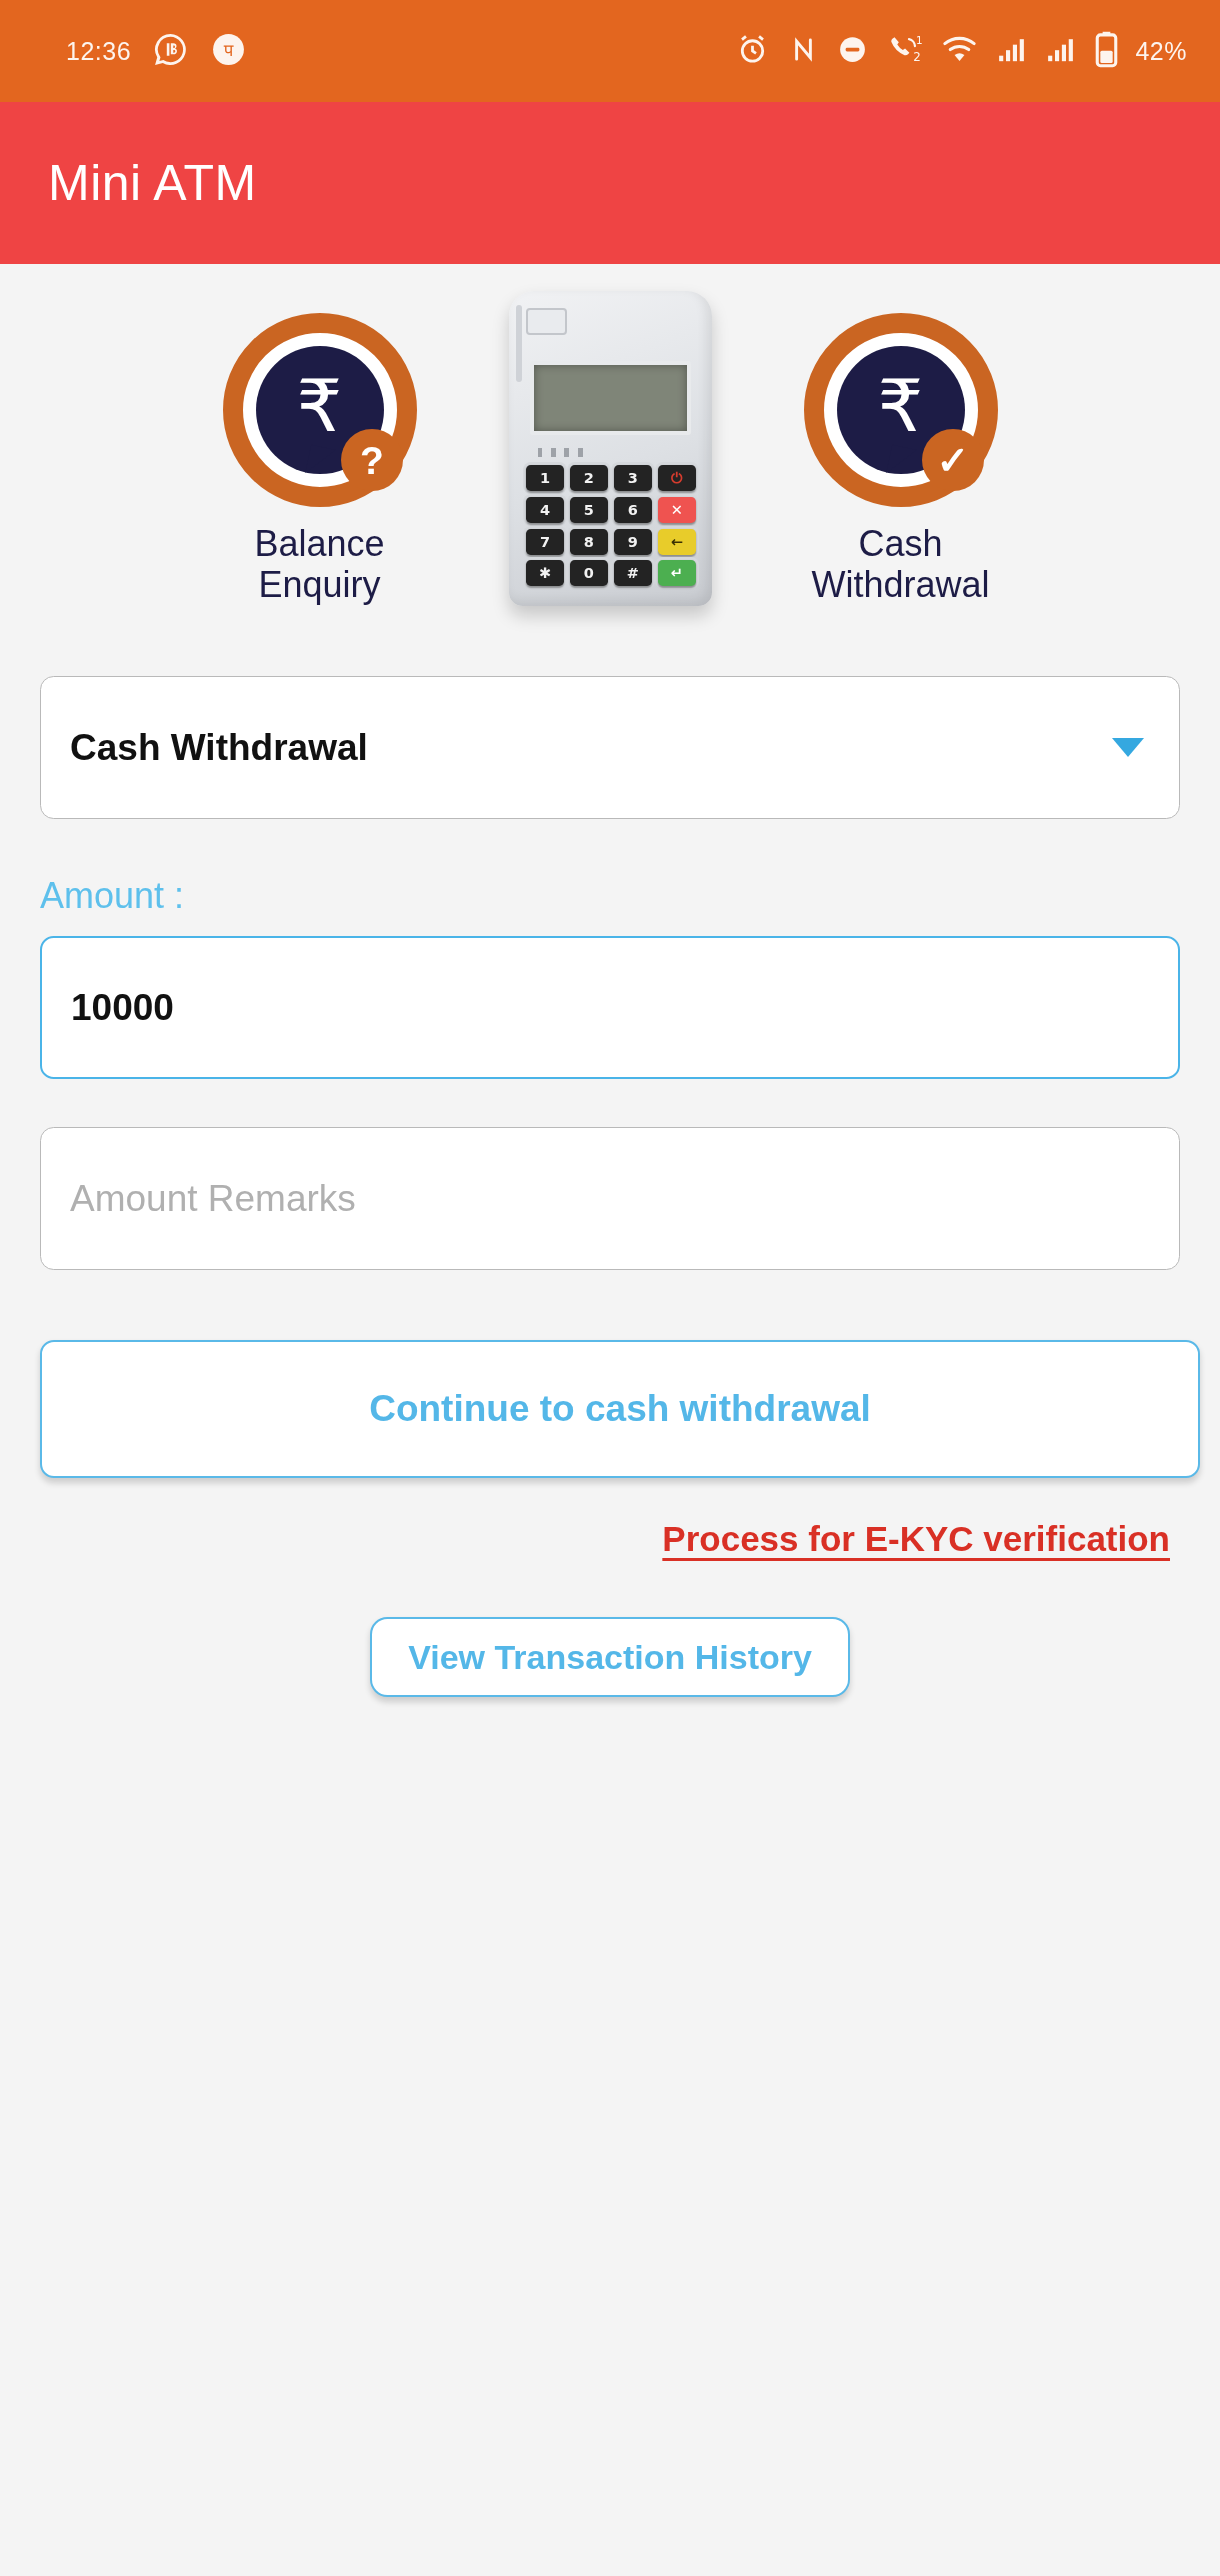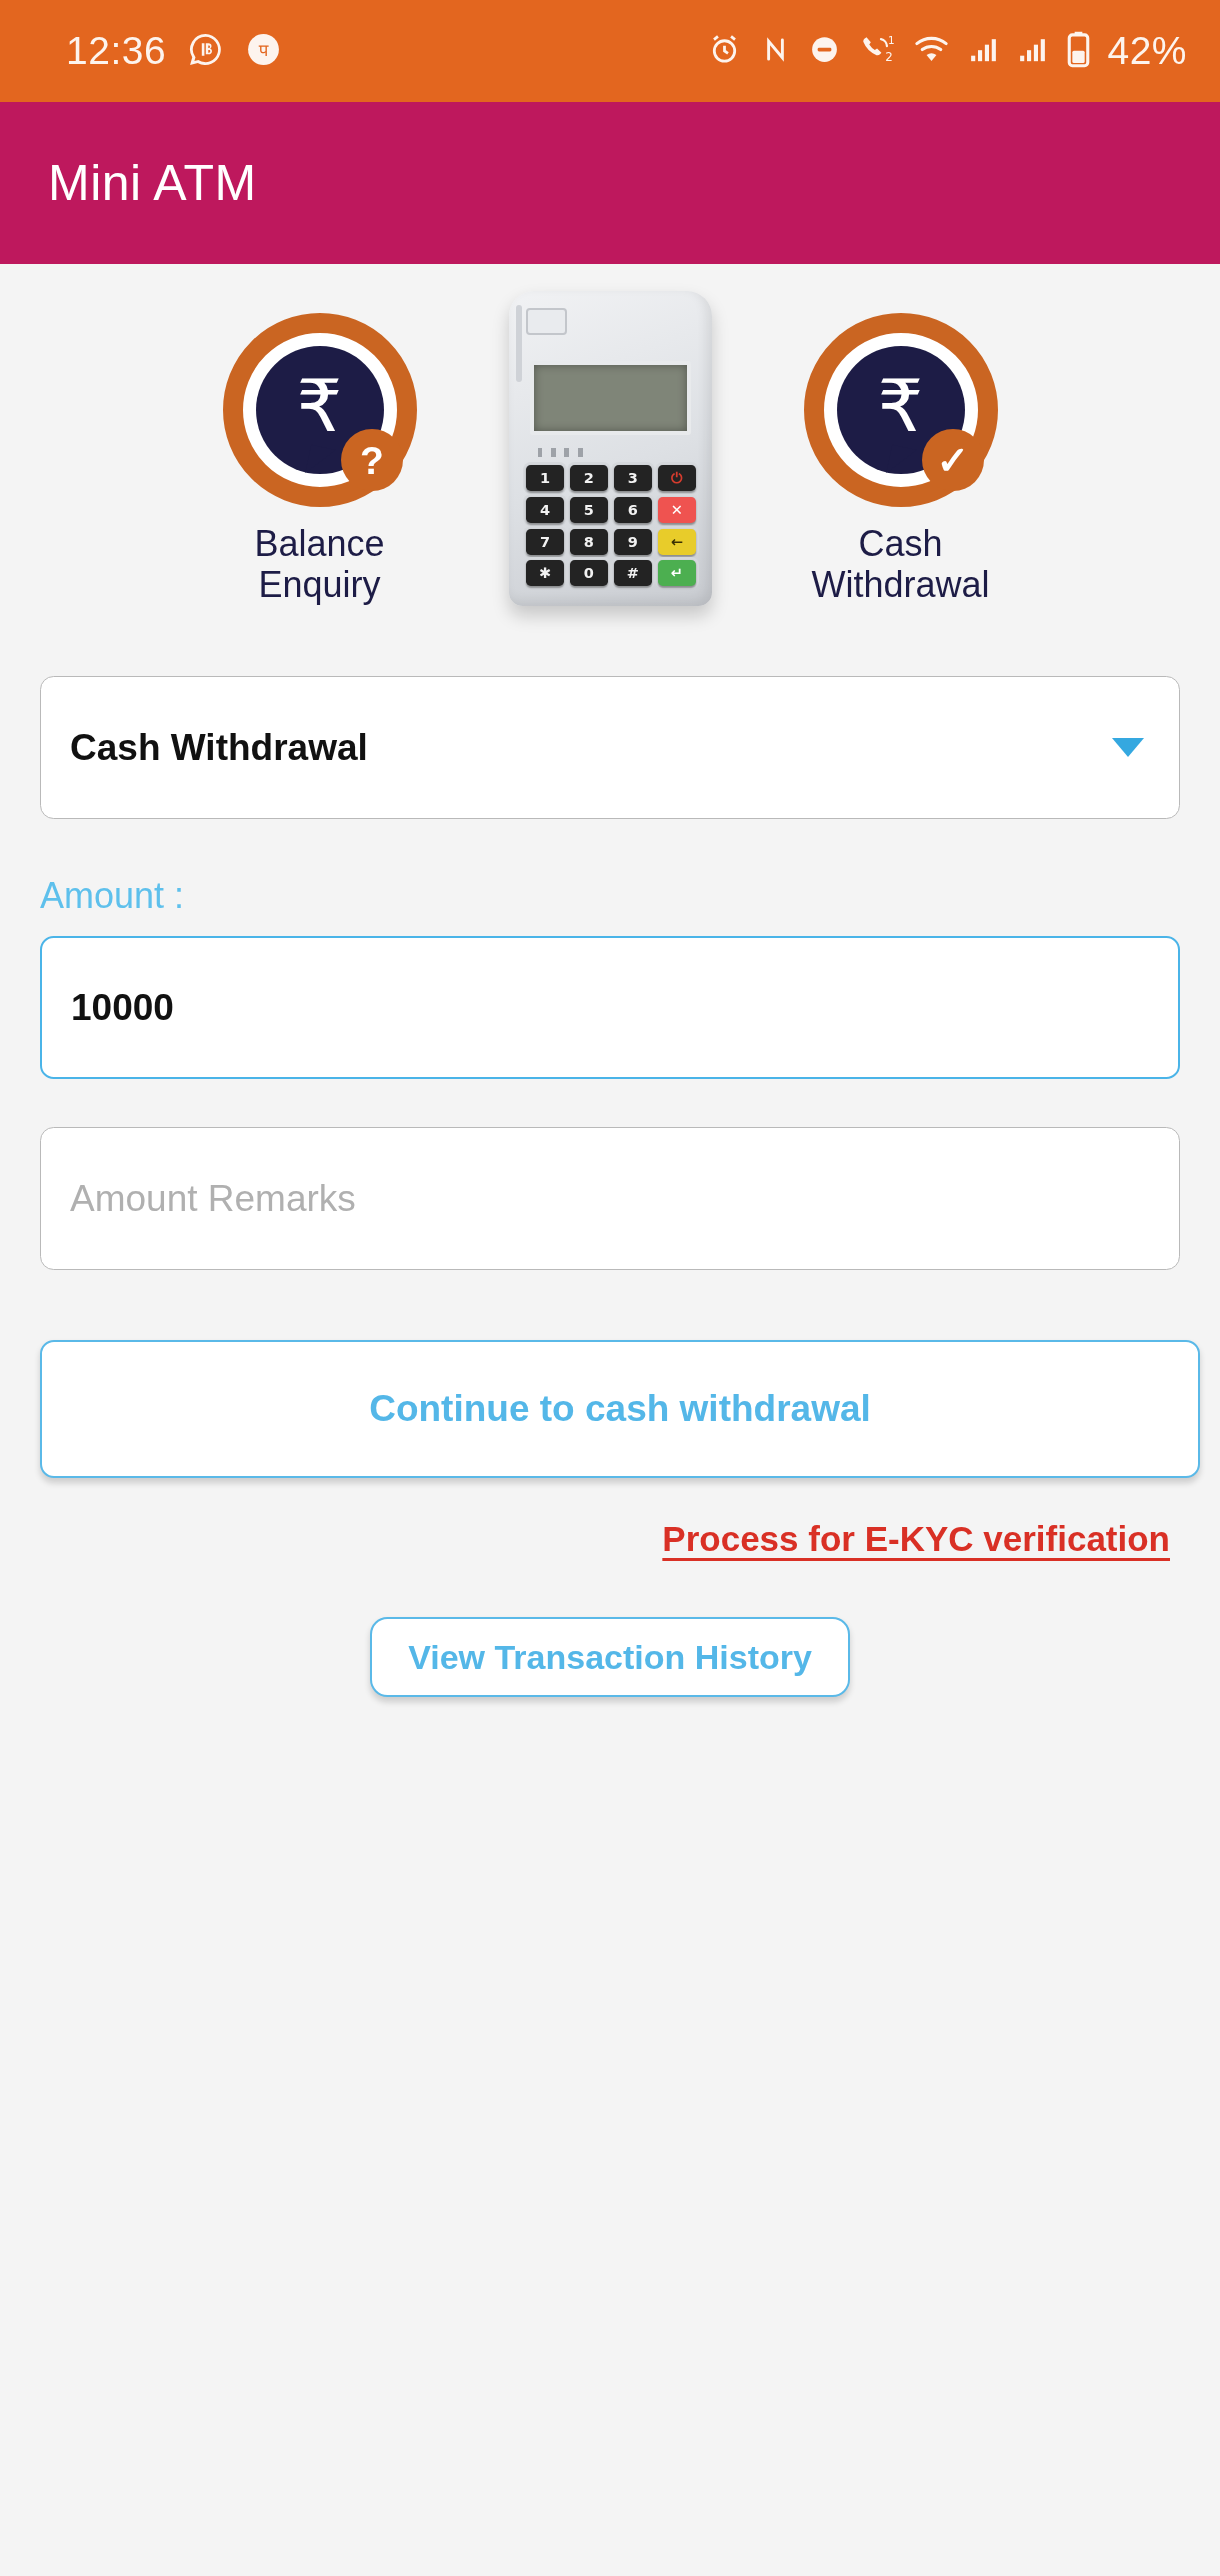--- a/index.html
+++ b/index.html
@@ -15,27 +15,27 @@
     height: 102px;
     background: #e3661f;
     display: flex;
     align-items: center;
     justify-content: space-between;
     padding: 0 33px 0 66px;
     color: #fdf4ee;
   }
   .status-left { display: flex; align-items: center; gap: 21px; }
   .status-right { display: flex; align-items: center; gap: 16.5px; }
-  .clock { font-size: 39px; font-weight: 500; letter-spacing: 0.5px; text-align: right; }
+  .clock { font-size: 25px; font-weight: 500; letter-spacing: 0.5px; text-align: right; }
   .sb-ico { display: block; }
 
   
   .app-bar {
     height: 162px;
-    background: #be185d;
+    background: #ef4444;
     display: flex;
     align-items: center;
     padding-left: 48px;
   }
   .app-title {
     color: #ffffff;
     font-size: 50px;
     font-weight: 400;
     letter-spacing: 0.5px;
   }

